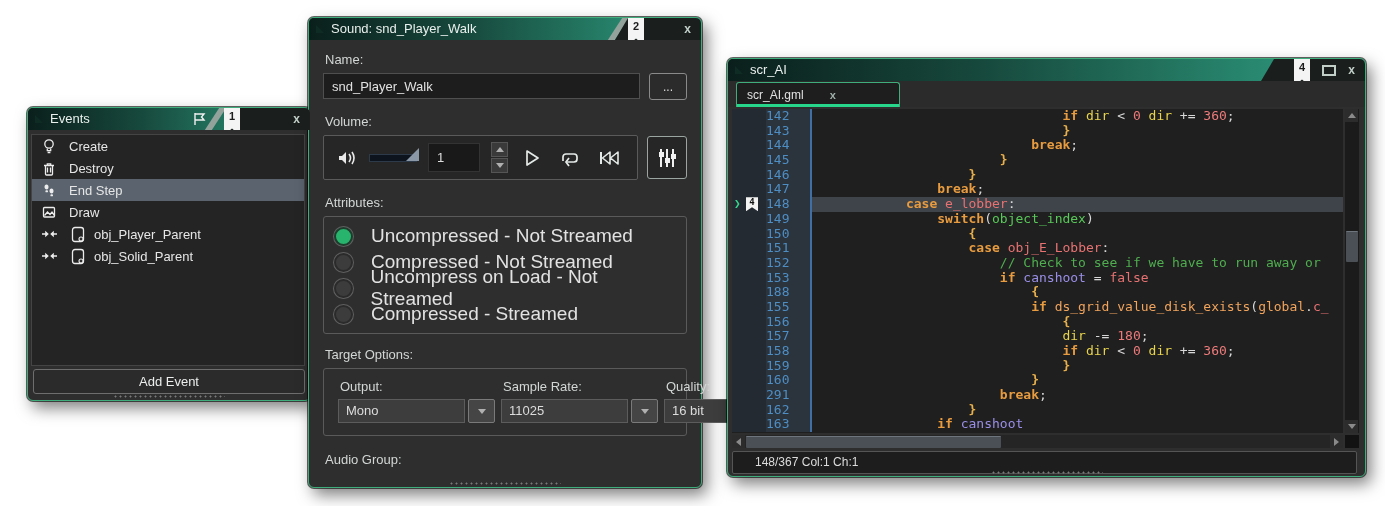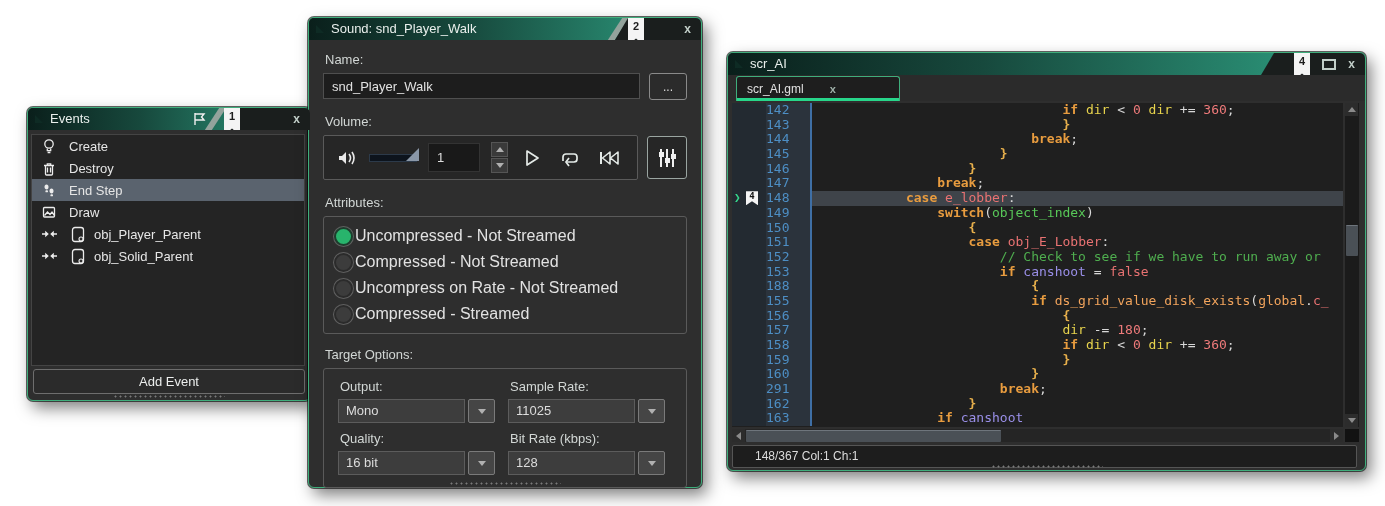--- a/index.html
+++ b/index.html
@@ -62,25 +62,25 @@
             align-items:center;justify-content:center;}
   .tri-up{width:0;height:0;border-left:4px solid transparent;border-right:4px solid transparent;
           border-bottom:5px solid #b0b0b0;}
   .tri-dn{width:0;height:0;border-left:4px solid transparent;border-right:4px solid transparent;
           border-top:5px solid #b0b0b0;}
   .transport{display:flex;align-items:center;gap:17px;padding:0 4px;}
   .mixer-btn{width:38px;height:41px;background:#262626;border:1px solid #9aa5a1;border-radius:3px;
              display:flex;align-items:center;justify-content:center;align-self:center;}
   .group-box{border:1px solid #5a5a5a;border-radius:3px;margin-bottom:13px;}
   .attr-box{padding:6px 10px;}
-  .radio-row{display:flex;align-items:center;gap:2px;height:26px;font-size:16px;color:#e2e2e2;}
+  .radio-row{display:flex;align-items:center;gap:18px;height:26px;font-size:19px;color:#e2e2e2;}
   .radio{width:15px;height:15px;border-radius:50%;background:#3c3c3c;
          box-shadow:0 0 0 1px #606060;border:2px solid #2b2b2b;}
   .radio.on{background:var(--radio);border-color:#1d3d2d;}
-  .to-grid{display:grid;grid-template-columns:1fr 1fr;column-gap:32px;row-gap:6px;padding:8px 14px 12px;gap:6px;}
+  .to-grid{display:grid;grid-template-columns:1fr 1fr 1fr 1fr;column-gap:32px;row-gap:6px;padding:8px 14px 12px;gap:6px;}
   .dd{display:flex;gap:3px;width:157px;}
   .dd-val{flex:1;height:22px;background:#3d3d3d;border:1px solid #5c5c5c;color:#dcdcdc;font-size:13px;
           line-height:22px;padding:0 7px;overflow:hidden;}
   .dd-btn{width:27px;height:24px;background:#454545;border:1px solid #7a7a7a;border-radius:2px;
           display:flex;align-items:center;justify-content:center;box-sizing:border-box;}
   .cell-label{font-size:13px;color:#d2d7d5;margin:2px 0 5px 2px;}
   
   .tabbar{position:absolute;left:0;right:0;top:22px;height:26px;background:#2b2b2b;display:flex;
           align-items:flex-end;padding-left:8px;box-sizing:border-box;}
   .tab{height:24px;min-width:142px;background:#1e1e1e;border:1px solid var(--accent);border-bottom:none;
@@ -292,21 +292,21 @@
           <div class="radio-row">
             <span class="radio on"></span>
             <span>Uncompressed - Not Streamed</span>
           </div>
           <div class="radio-row">
             <span class="radio"></span>
             <span>Compressed - Not Streamed</span>
           </div>
           <div class="radio-row">
             <span class="radio"></span>
-            <span>Uncompress on Rate - Not Streamed</span>
+            <span>Uncompress on Load - Not Streamed</span>
           </div>
           <div class="radio-row">
             <span class="radio"></span>
             <span>Compressed - Streamed</span>
           </div>
         </div>
       <div class="flabel">Target Options:</div>
       <div class="group-box to-grid" id="to-grid">
           <div>
             <div class="cell-label">Output:</div>
@@ -344,21 +344,21 @@
               </div>
             </div>
           </div>
         </div>
       <div class="flabel" style="margin-top:16px;">Audio Group:</div>
 
     </div>
     <div class="grip"></div>
   </section>
 
-  <section class="panel" style="left:727px;top:52px;width:637px;height:417px;">
+  <section class="panel" style="left:727px;top:58px;width:637px;height:417px;">
     <header class="titlebar">
       <span class="collapse-tri"></span>
       <span class="title">scr_AI</span>
       <span class="slash" style="left:552px;width:7px;background:#93a39c;"></span>
       <span class="ribbon" style="left:566px;">4</span>
       <span class="slash" style="left:588px;width:5px;background:#aab7b1;"></span>
       <div class="win-ctrls" style="width:76px;">
         <span class="wbtn maxi"></span>
         <span class="wbtn">x</span>
       </div>

